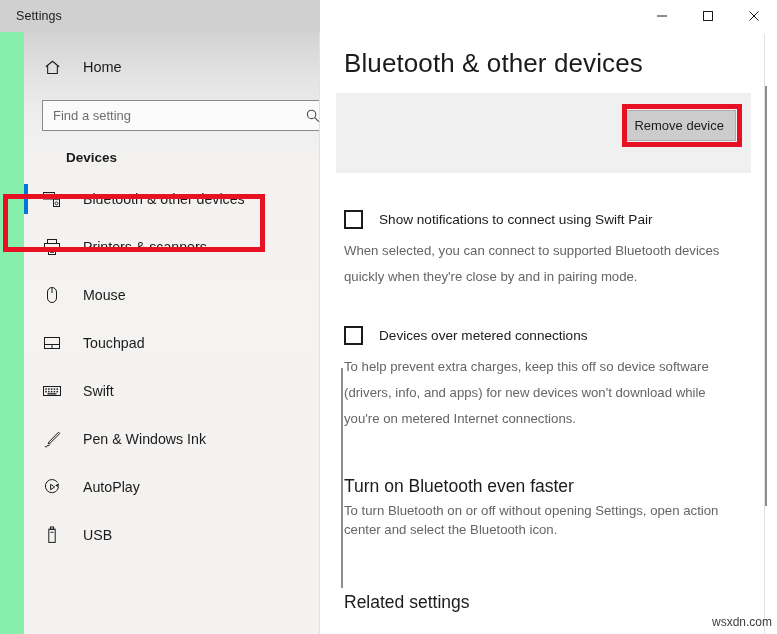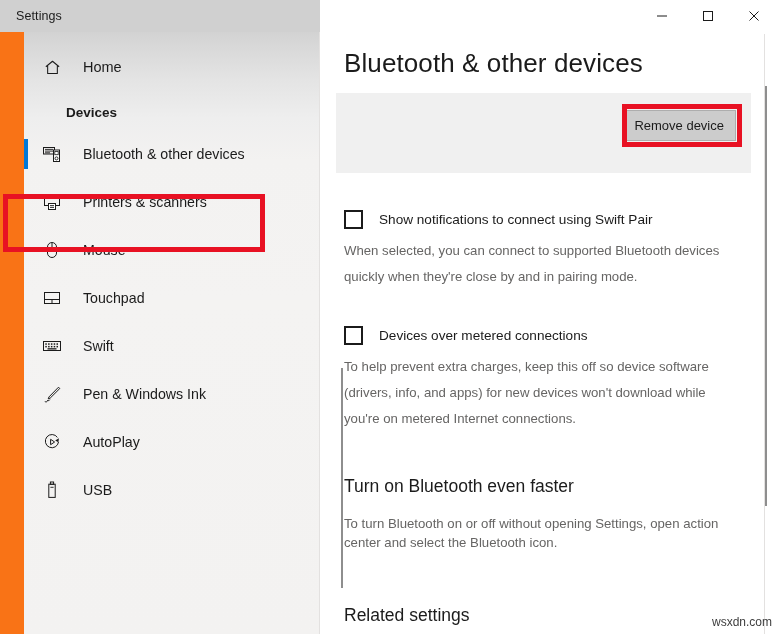--- a/index.html
+++ b/index.html
@@ -11,21 +11,21 @@
     width: 777px;
     height: 634px;
     overflow: hidden;
     font-family: "Liberation Sans", sans-serif;
     -webkit-font-smoothing: antialiased;
   }
   .window {
     position: relative;
     width: 777px;
     height: 634px;
-    background: #f97316;
+    background: #86efac;
     overflow: hidden;
   }
 
   
   .titlebar {
     position: absolute;
     top: 0; left: 0;
     width: 777px;
     height: 32px;
     display: flex;
@@ -289,21 +289,21 @@
     max-width: 400px;
   }
 
   .section-head {
     margin: 44px 0 0 24px;
     font-size: 17.5px;
     font-weight: normal;
     color: #1b1b1b;
   }
   .section-desc {
-    margin: 17px 0 0 24px;
+    margin: 4px 0 0 24px;
     font-size: 13.2px;
     line-height: 19px;
     color: #666564;
     max-width: 412px;
   }
   .related-head {
     margin: 53px 0 0 24px;
     font-size: 17.5px;
     font-weight: normal;
     color: #1b1b1b;
@@ -370,20 +370,29 @@
 
       <div class="home-row">
         <span class="home-ico">
           <svg width="19" height="19" viewBox="0 0 20 20">
             <path d="M3 9.2 L10 3.4 L17 9.2 M4.9 8.2 V16.4 H15.1 V8.2" fill="none" stroke="#1b1b1b" stroke-width="1.1" stroke-linejoin="round"></path>
           </svg>
         </span>
         <span class="home-label">Home</span>
       </div>
 
+      <div class="search-wrap">
+        <input class="search-input" type="text" placeholder="Find a setting" style="">
+        <span class="search-ico">
+          <svg width="16" height="16" viewBox="0 0 16 16">
+            <circle cx="6.6" cy="6.4" r="4.2" fill="none" stroke="#4a4a4a" stroke-width="1.1"></circle>
+            <line x1="9.8" y1="9.6" x2="14" y2="13.8" stroke="#4a4a4a" stroke-width="1.1"></line>
+          </svg>
+        </span>
+      </div>
 
       <div class="group-title">Devices</div>
 
       <div class="navlist">
 
         <div class="navitem selected">
           <span class="nav-ico">
             <svg width="20" height="20" viewBox="0 0 20 20">
               <rect x="1.5" y="3.5" width="11" height="6.5" fill="none" stroke="#1b1b1b" stroke-width="1"></rect>
               <line x1="3" y1="5.4" x2="11" y2="5.4" stroke="#1b1b1b" stroke-width="0.9"></line>

